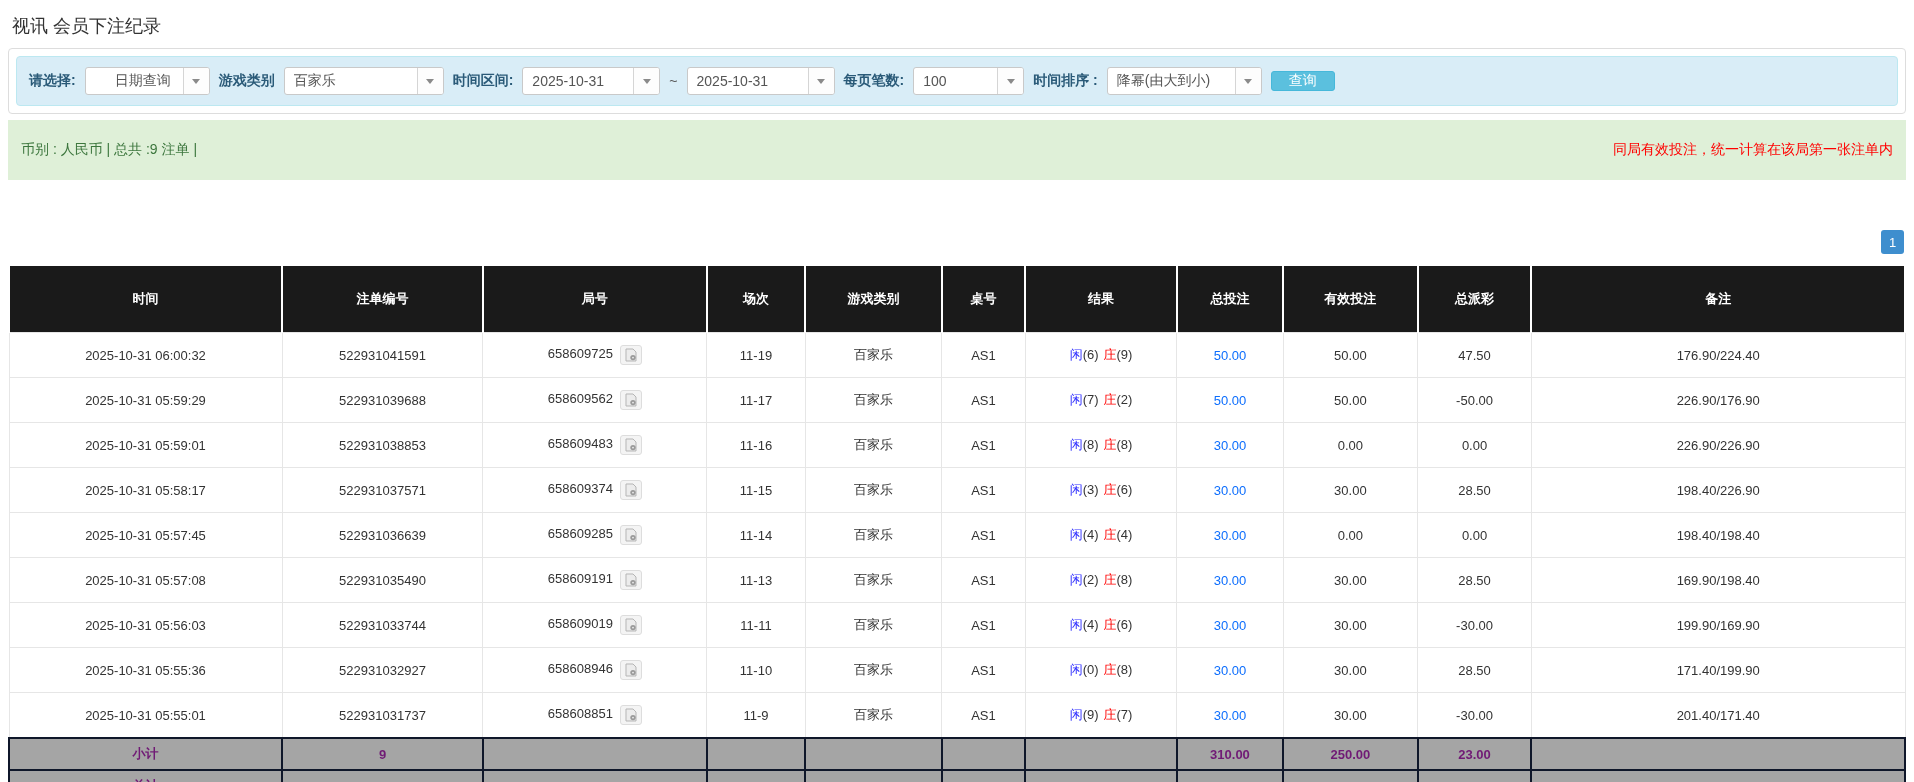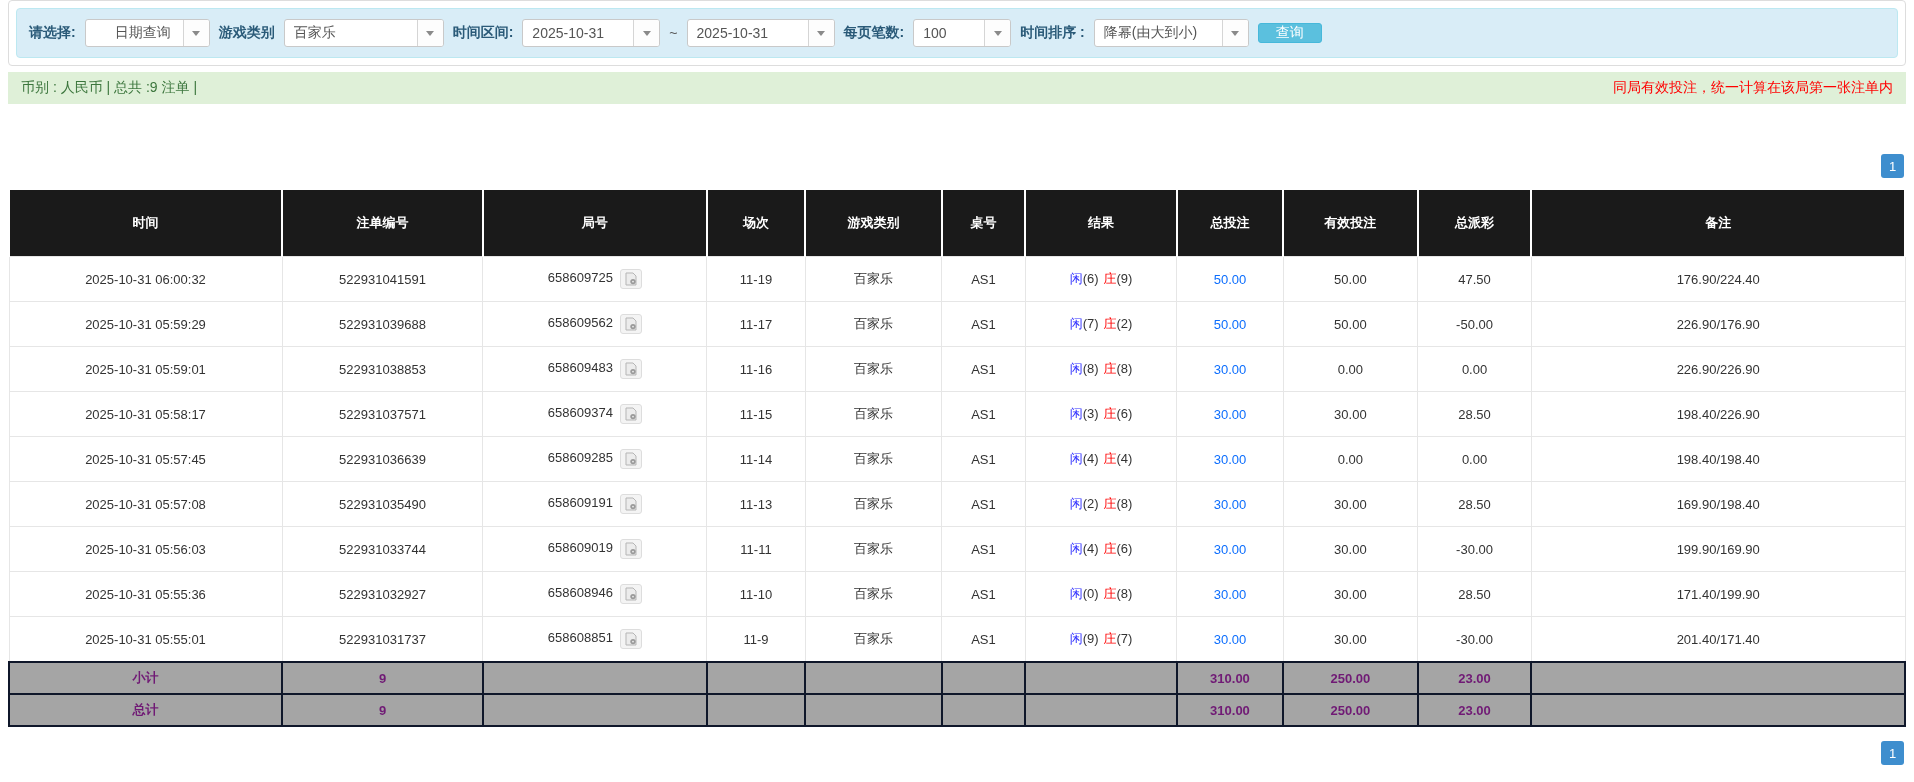--- a/index.html
+++ b/index.html
@@ -9,26 +9,26 @@
   .page-title { margin: 14px 0 10px 12px; font-size: 18px; font-weight: 400; color: #333; }
 
   
   .filter-panel { margin: 0 8px; border: 1px solid #ddd; border-radius: 4px; background: #fff; padding: 7px; }
   .filter-bar { background: #d9edf7; border: 1px solid #bce8f1; border-radius: 4px; padding: 10px 12px; display: flex; align-items: center; gap: 9px; flex-wrap: nowrap; }
   .flabel { font-size: 14px; font-weight: 700; color: #2a5a78; white-space: nowrap; }
   .combo { display: inline-flex; align-items: stretch; background: #fff; border: 1px solid #c9c9c9; border-radius: 3px; height: 28px; overflow: hidden; }
   .combo-text { display: flex; align-items: center; padding: 0 9px; font-size: 14px; color: #555; flex: 1 1 auto; white-space: nowrap; }
   .combo-btn { width: 26px; display: flex; align-items: center; justify-content: center; border-left: 1px solid #d5d5d5; background: #fdfdfd; cursor: pointer; }
   .caret { width: 0; height: 0; border-left: 4px solid transparent; border-right: 4px solid transparent; border-top: 5px solid #8a8a8a; }
-  .w125 { width: 125px; padding-left: 20px; } .w160 { width: 160px; } .w138 { width: 138px; } .w148 { width: 148px; } .w105 { width: 98px; justify-content: space-between; } .w155 { width: 155px; }
+  .w125 { width: 125px; padding-left: 20px; } .w160 { width: 160px; } .w138 { width: 138px; } .w148 { width: 148px; } .w105 { width: 111px; justify-content: space-between; } .w155 { width: 155px; }
   .tilde { font-size: 14px; color: #555; }
   .search-btn { background: #5bc0de; color: #fff; border: 1px solid #46b8da; border-radius: 3px; height: 20px; padding: 0 17px; font-size: 14px; cursor: pointer; font-family: inherit; }
 
   
-  .summary-bar { margin: 6px 8px 0; background: #dff0d8; border: 1px solid #dff0d8; padding: 6px 12px; display: flex; justify-content: space-between; align-items: center; font-size: 14px; }
+  .summary-bar { margin: 6px 8px 0; background: #dff0d8; border: 1px solid #dff0d8; padding: 20px 12px; display: flex; justify-content: space-between; align-items: center; font-size: 14px; }
   .summary-left { color: #3c763d; }
   .notice { color: #ff0000; }
 
   
   .pager { margin: 0 10px; text-align: right; }
   .pager.top { margin-top: 50px; }
   .pager.bottom { margin-top: 14px; padding-bottom: 30px; }
   .page-btn { display: inline-flex; align-items: center; justify-content: center; width: 23px; height: 24px; background: #3e8ece; color: #fff; font-size: 13px; border-radius: 3px; cursor: pointer; }
 
   
@@ -41,20 +41,21 @@
   .num { color: #333; }
   .betlink { color: #0d6efd; text-decoration: none; cursor: pointer; }
   td.neg { color: #ff0000; }
   .round-icon { display: inline-flex; align-items: center; justify-content: center; width: 22px; height: 20px; background: #f4f4f4; border: 1px solid #ddd; border-radius: 3px; margin-left: 7px; vertical-align: middle; cursor: pointer; }
 </style>
 </head>
 <body>
 
 <div class="page">
 
+  <h1 class="page-title">视讯 会员下注纪录</h1>
 
   <div class="filter-panel">
     <div class="filter-bar">
       <span class="flabel">请选择:</span>
       <div class="combo w125">
         <span class="combo-text">日期查询</span>
         <span class="combo-btn">
             <i class="caret"></i>
           </span>
       </div>

